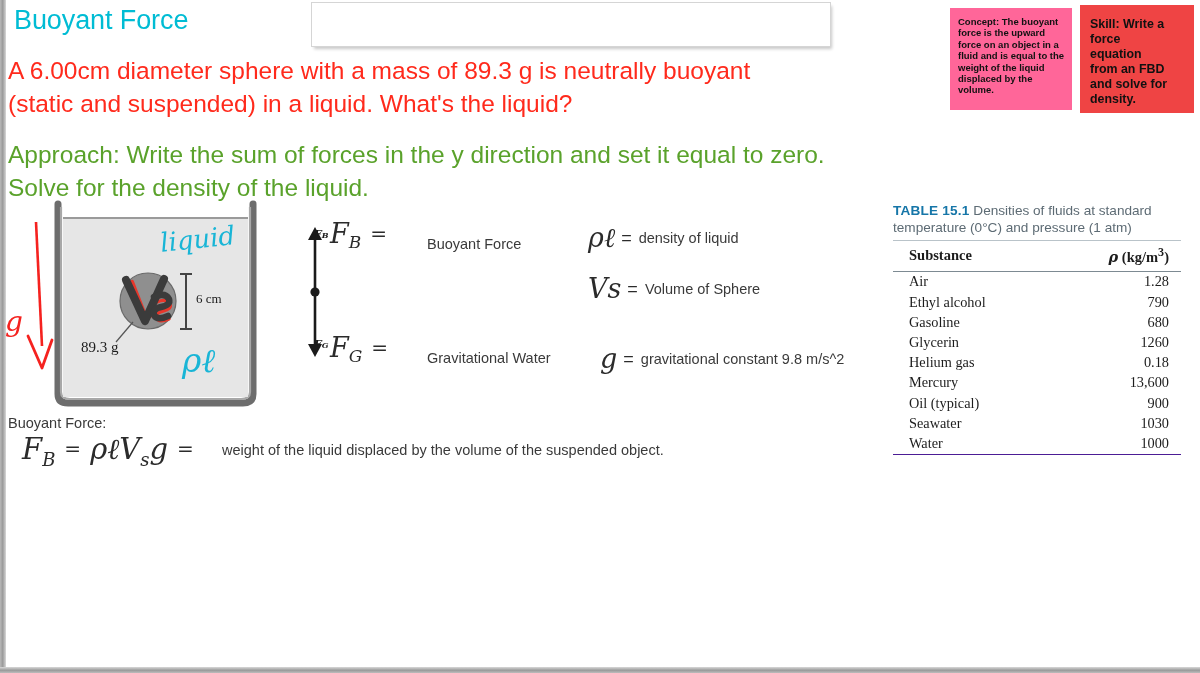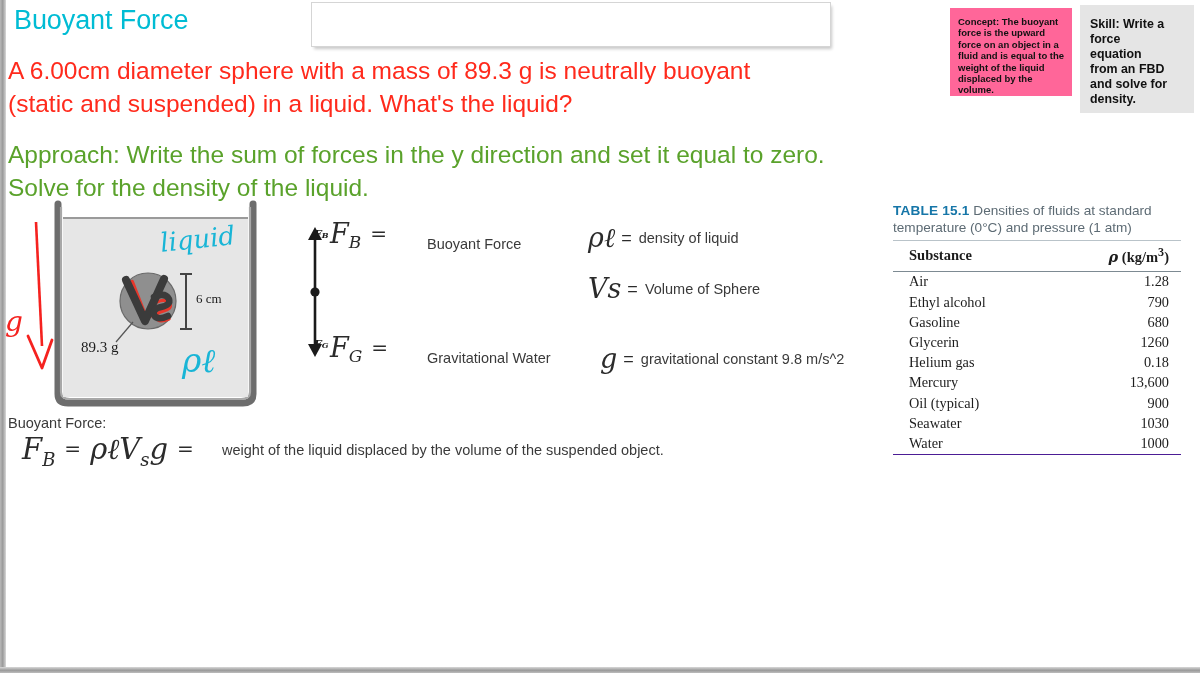--- a/index.html
+++ b/index.html
@@ -54,32 +54,32 @@
   .approach {
     position: absolute; left: 8px; top: 138px;
     width: 940px;
     font-size: 24.5px; line-height: 33px;
     color: #5AA22B;
   }
 
   
   .concept-box {
     position: absolute; left: 950px; top: 8px;
-    width: 122px; height: 88px;
+    width: 122px; height: 102px;
     background: #FF6699;
     padding: 8px 6px 4px 8px;
   }
   .concept-box .txt {
     font-size: 9.5px; line-height: 11.4px;
     font-weight: bold; color: #111;
   }
   .skill-box {
     position: absolute; left: 1080px; top: 5px;
     width: 114px; height: 108px;
-    background: #e5e5e5;
+    background: #ef4444;
     padding: 12px 22px 4px 10px;
   }
   .skill-box .txt {
     font-size: 12.4px; line-height: 15px;
     font-weight: bold; color: #111;
   }
 
   
   .fig { position: absolute; left: 0px; top: 196px; width: 290px; height: 215px; }
 

